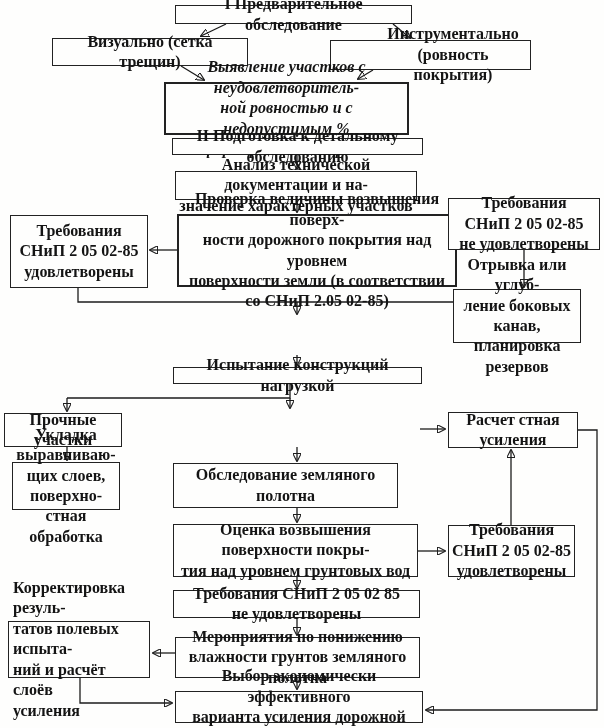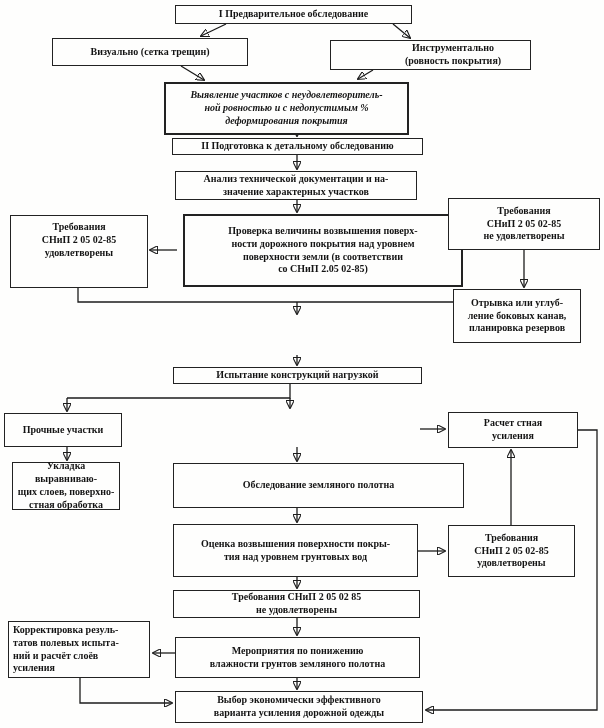--- a/index.html
+++ b/index.html
@@ -13,52 +13,52 @@
     overflow: hidden;
   }
   .node {
     position: absolute;
     border: 1px solid #222222;
     background: #fefefd;
     display: flex;
     align-items: center;
     justify-content: center;
     text-align: center;
-    font-size: 10px;
+    font-size: 16px;
     font-weight: bold;
     line-height: 1.28;
     white-space: pre-line;
     box-sizing: border-box;
     padding: 1px 2px;
   }
   .italic { font-style: italic; }
   .thick { border-width: 2px; }
   .top-align { align-items: flex-start; padding-top: 5px; }
   .left-align { justify-content: flex-start; text-align: left; padding-left: 4px; }
   #connectors { position: absolute; left: 0; top: 0; width: 604px; height: 728px; }
   #connectors path { stroke: #1c1c1c; stroke-width: 1.3; fill: none; }
 
   
   #stage1               { left:175px; top:5px;   width:237px; height:19px; }
   #visual               { left:52px;  top:38px;  width:196px; height:28px; }
   #instrumental         { left:330px; top:40px;  width:201px; height:30px;padding-left:47px; }
   #identify             { left:164px; top:82px;  width:245px; height:53px; }
   #stage2               { left:172px; top:138px; width:251px; height:17px; }
   #analysis             { left:175px; top:171px; width:242px; height:29px; }
-  #check-elevation      { left:183px; top:214px; width:280px; height:73px; }
+  #check-elevation      { left:177px; top:214px; width:280px; height:73px; }
   #req-satisfied-left   { left:10px;  top:215px; width:138px; height:73px; }
   #req-not-right        { left:448px; top:198px; width:152px; height:52px; }
   #ditch-works          { left:453px; top:289px; width:128px; height:54px; }
   #stage3               { left:175px; top:316px; width:245px; height:39px; }
   #load-test            { left:173px; top:367px; width:249px; height:17px; }
   #strong-sections      { left:4px;  top:413px; width:118px; height:34px; }
   #leveling-layers      { left:12px;  top:462px; width:108px; height:48px; }
   #weak-sections        { left:173px; top:410px; width:247px; height:37px; }
   #calc-layers          { left:448px; top:412px; width:130px; height:36px; }
-  #subgrade-survey      { left:173px; top:463px; width:291px; height:45px; }
+  #subgrade-survey      { left:173px; top:463px; width:225px; height:45px; }
   #groundwater-check    { left:173px; top:524px; width:245px; height:53px; }
   #req-satisfied-right  { left:448px; top:525px; width:127px; height:52px; }
   #req-not-bottom       { left:173px; top:590px; width:247px; height:28px; }
   #correction           { left:8px;   top:621px; width:142px; height:57px; }
   #moisture-measures    { left:175px; top:637px; width:245px; height:41px; }
   #final-choice         { left:175px; top:691px; width:248px; height:32px; }
 </style>
 </head>
 <body>
 

